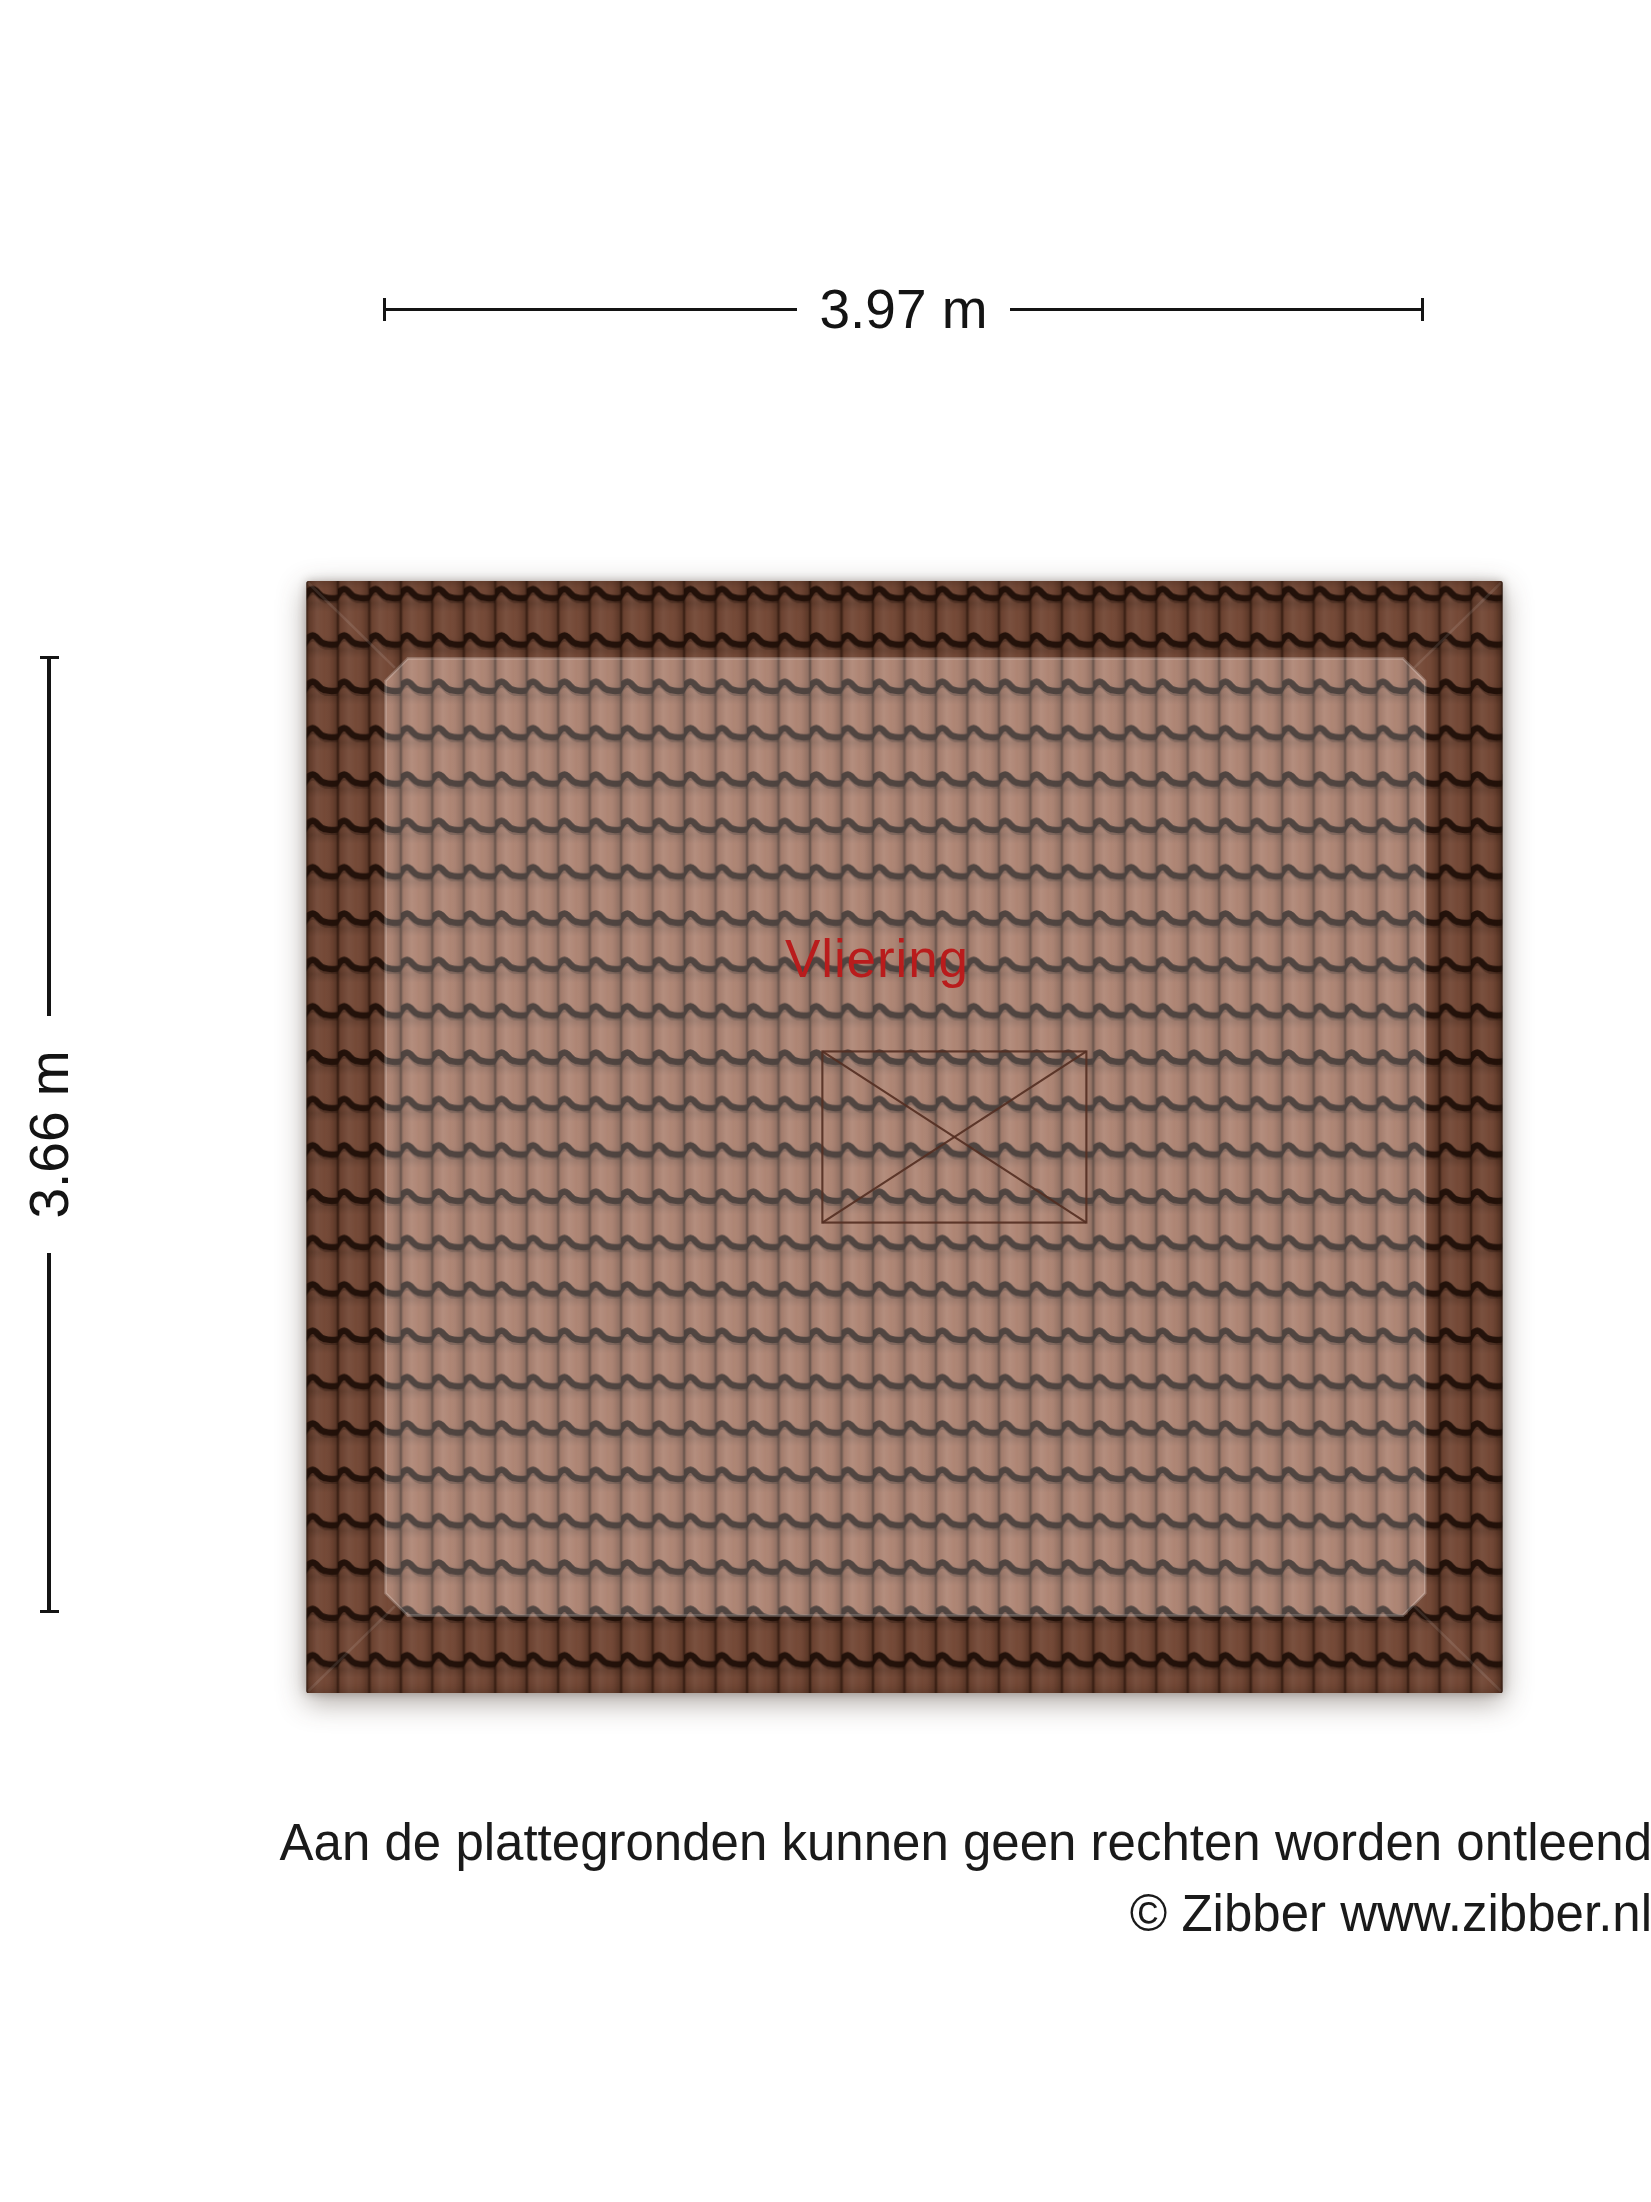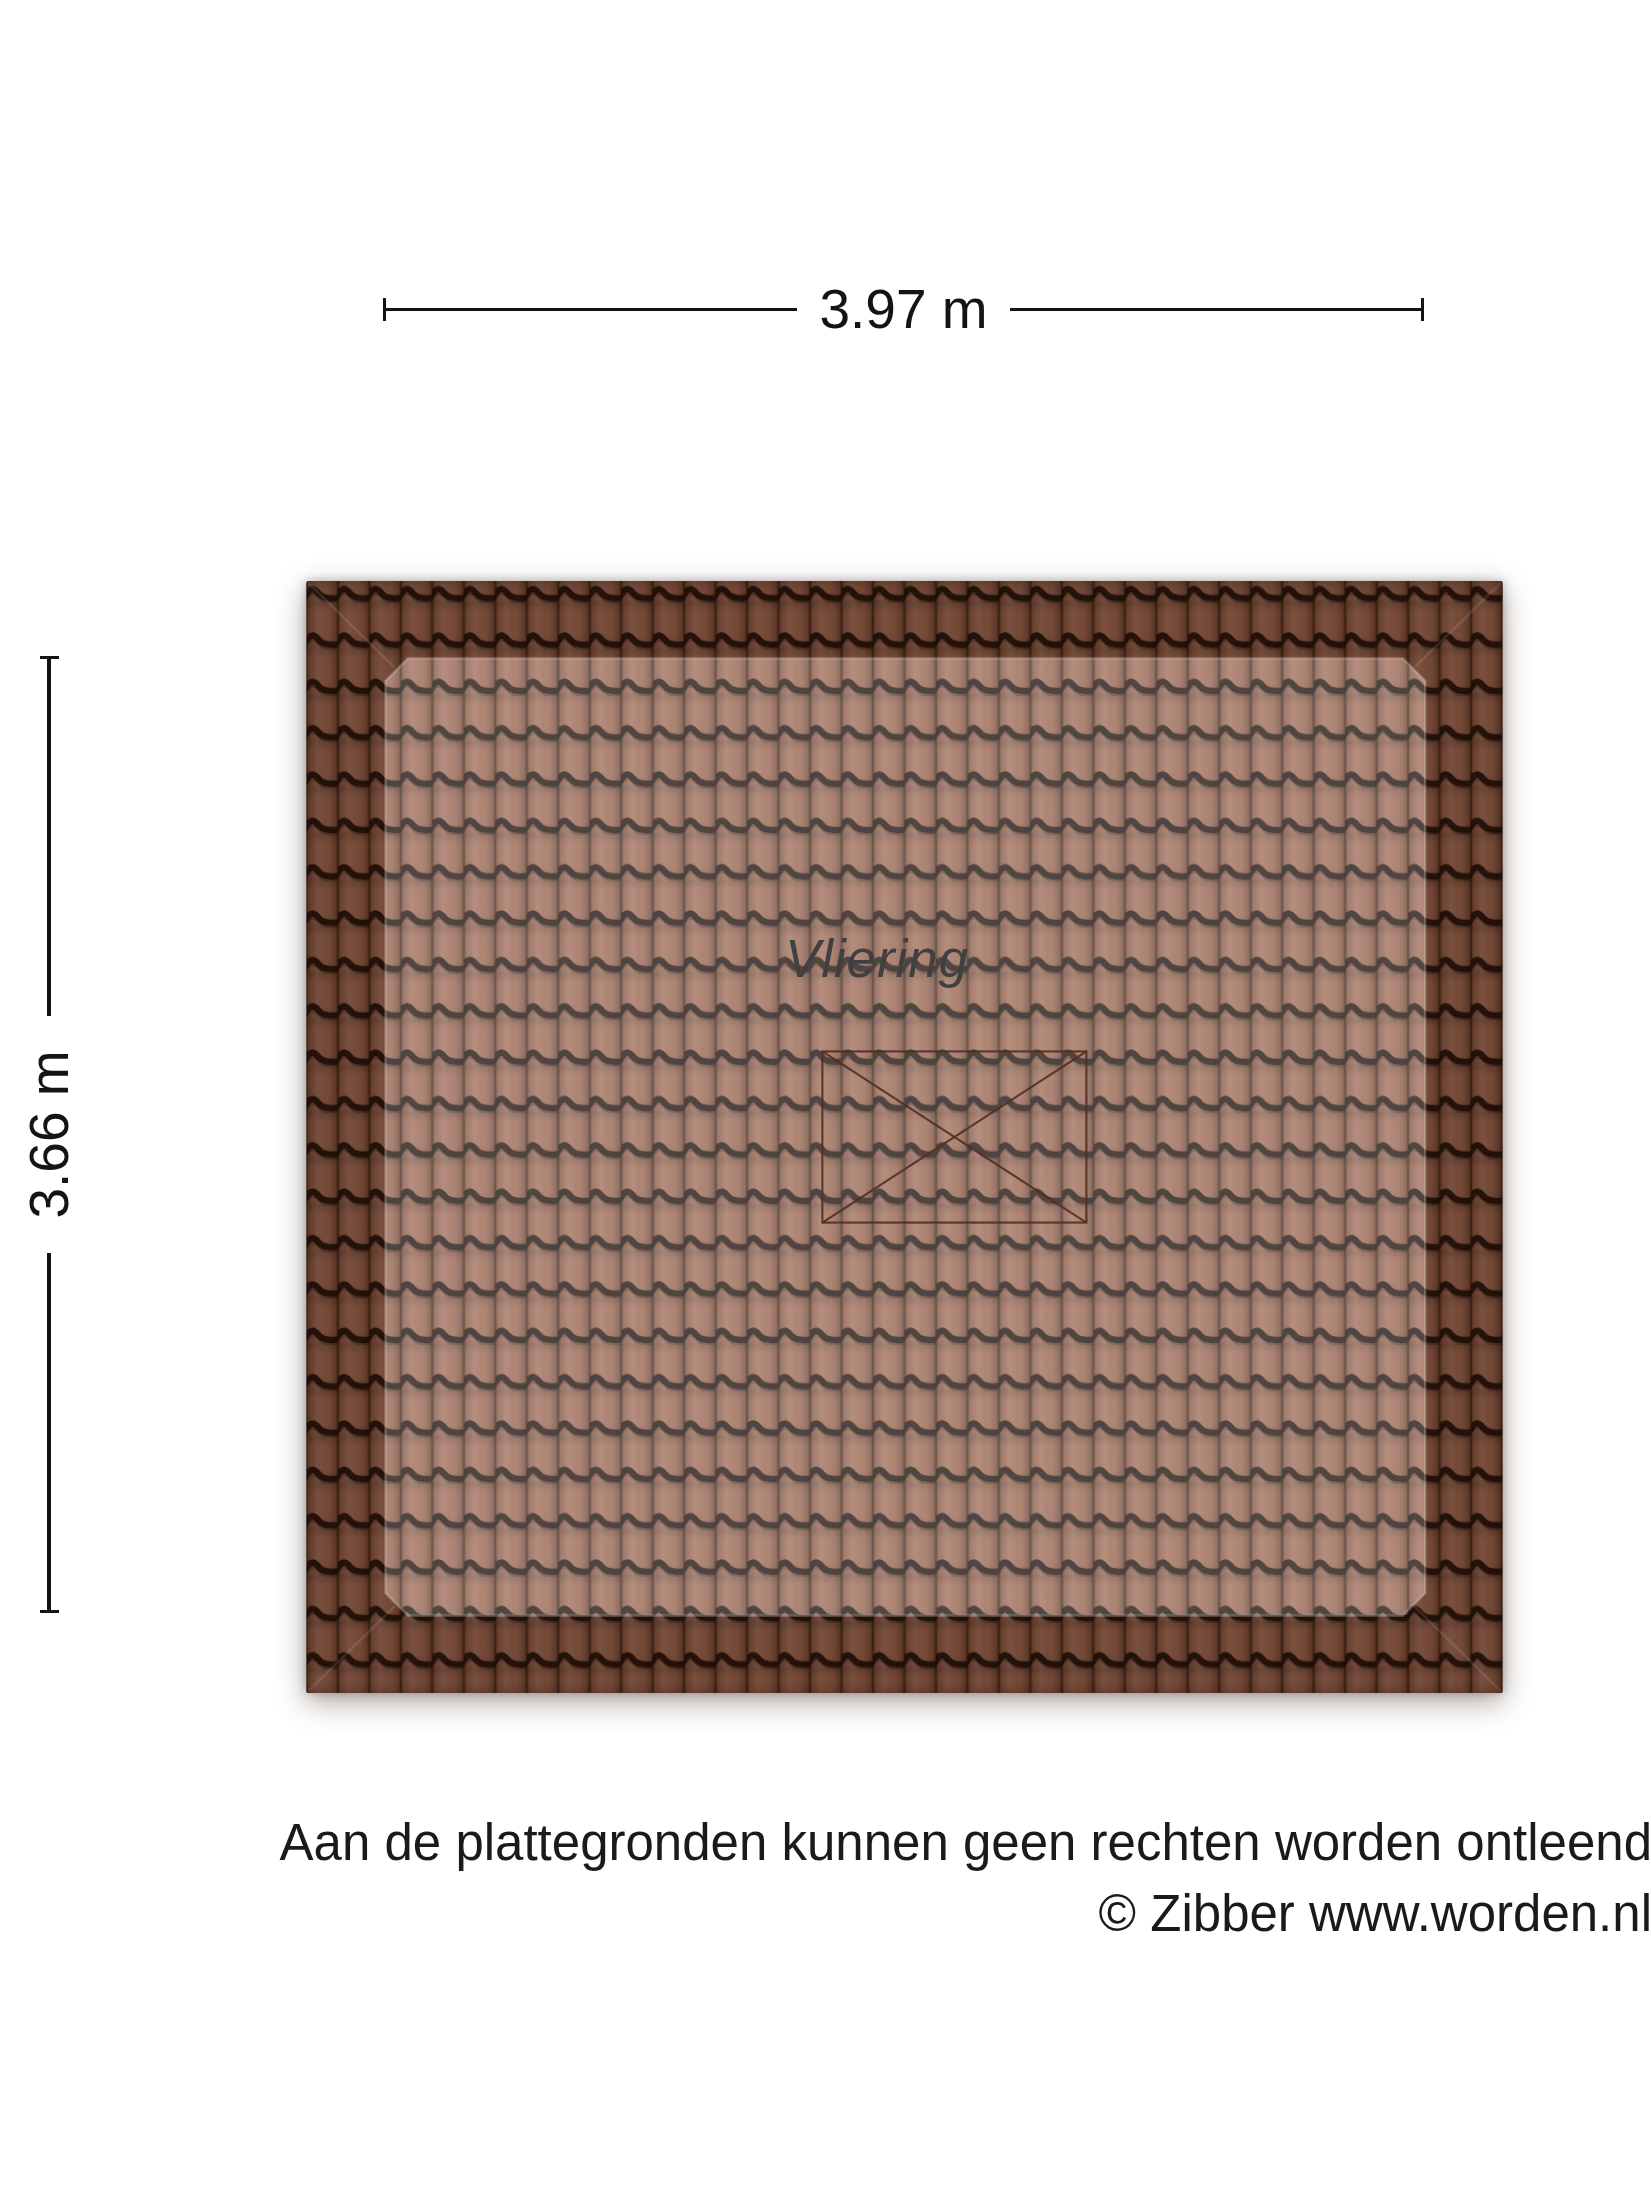--- a/index.html
+++ b/index.html
@@ -35,21 +35,21 @@
     box-shadow:0 8.6px 29px rgba(70,55,45,0.45), 0 0 8.6px rgba(60,45,35,0.30);
     border-radius:2.6px;overflow:hidden;
   }
   .plan svg{display:block;}
   .plan-inset{
     position:absolute;left:0;top:0;right:0;bottom:0;pointer-events:none;
     box-shadow:inset 0 0 13.8px rgba(35,18,8,0.45);border-radius:2.6px;
   }
   .room-label{
     position:absolute;left:662px;top:931px;width:430px;height:55px;
-    text-align:center;font-size:53px;line-height:55px;color:#404040;letter-spacing:0.9px;font-style:italic;
+    text-align:center;font-size:53px;line-height:55px;color:#b91c1c;letter-spacing:0.9px;
   }
   
   .footer{
     position:absolute;left:172px;top:1807px;width:1480px;text-align:right;
     font-size:51px;line-height:71px;color:#1a1a1a;
   }
 </style>
 </head>
 <body>
 
@@ -122,17 +122,17 @@
         <line x1="907" y1="547" x2="600" y2="746"></line>
       </g>
     </svg>
     <div class="plan-inset"></div>
   </div>
 
   <div class="room-label">Vliering</div>
 
   <div class="footer">
     <div>Aan de plattegronden kunnen geen rechten worden ontleend</div>
-    <div>© Zibber www.worden.nl</div>
+    <div>© Zibber www.zibber.nl</div>
   </div>
 
 </div>
 
 
 </body></html>

